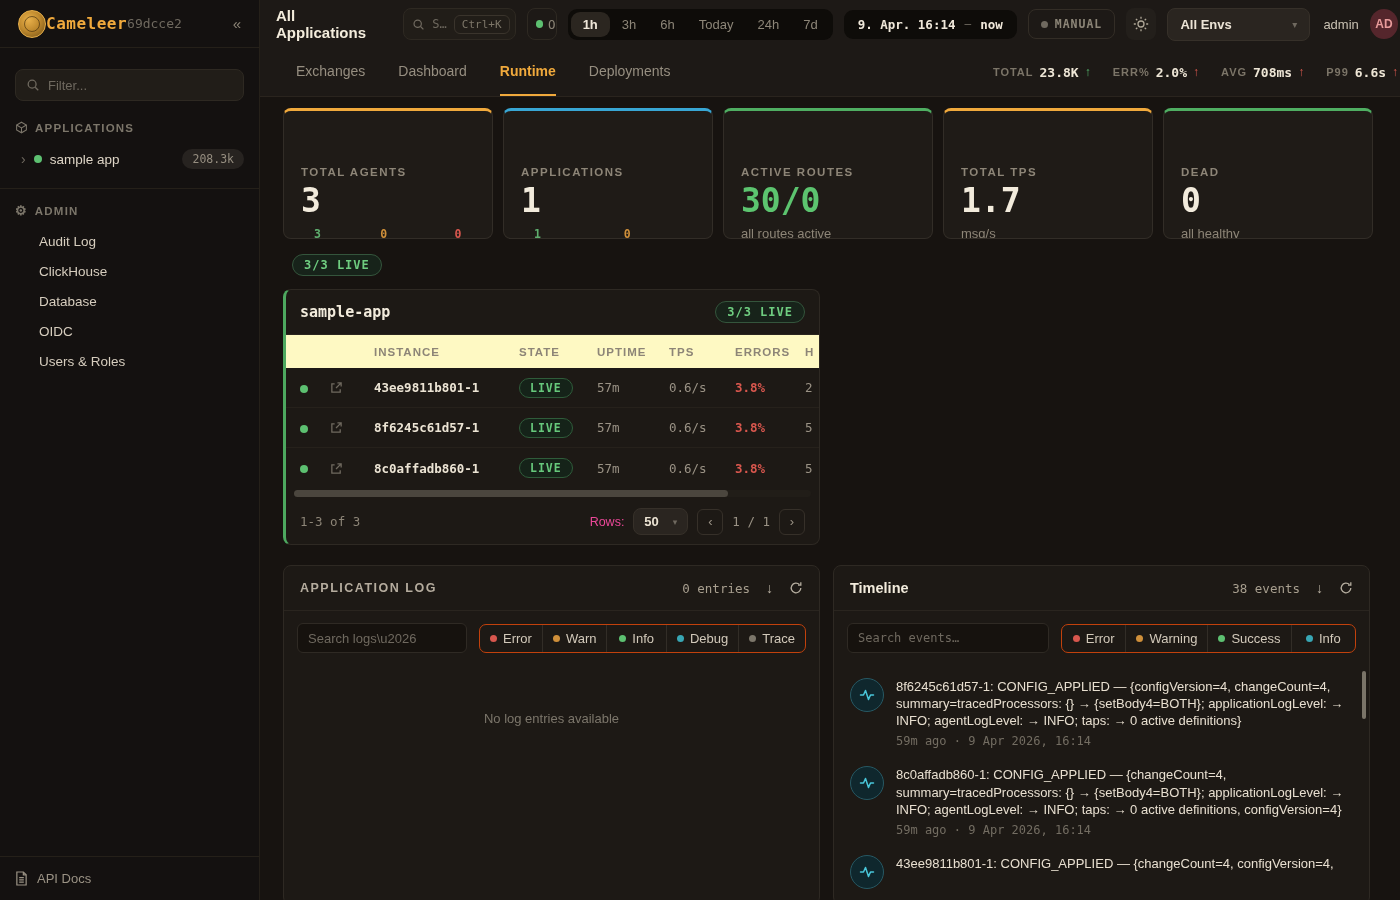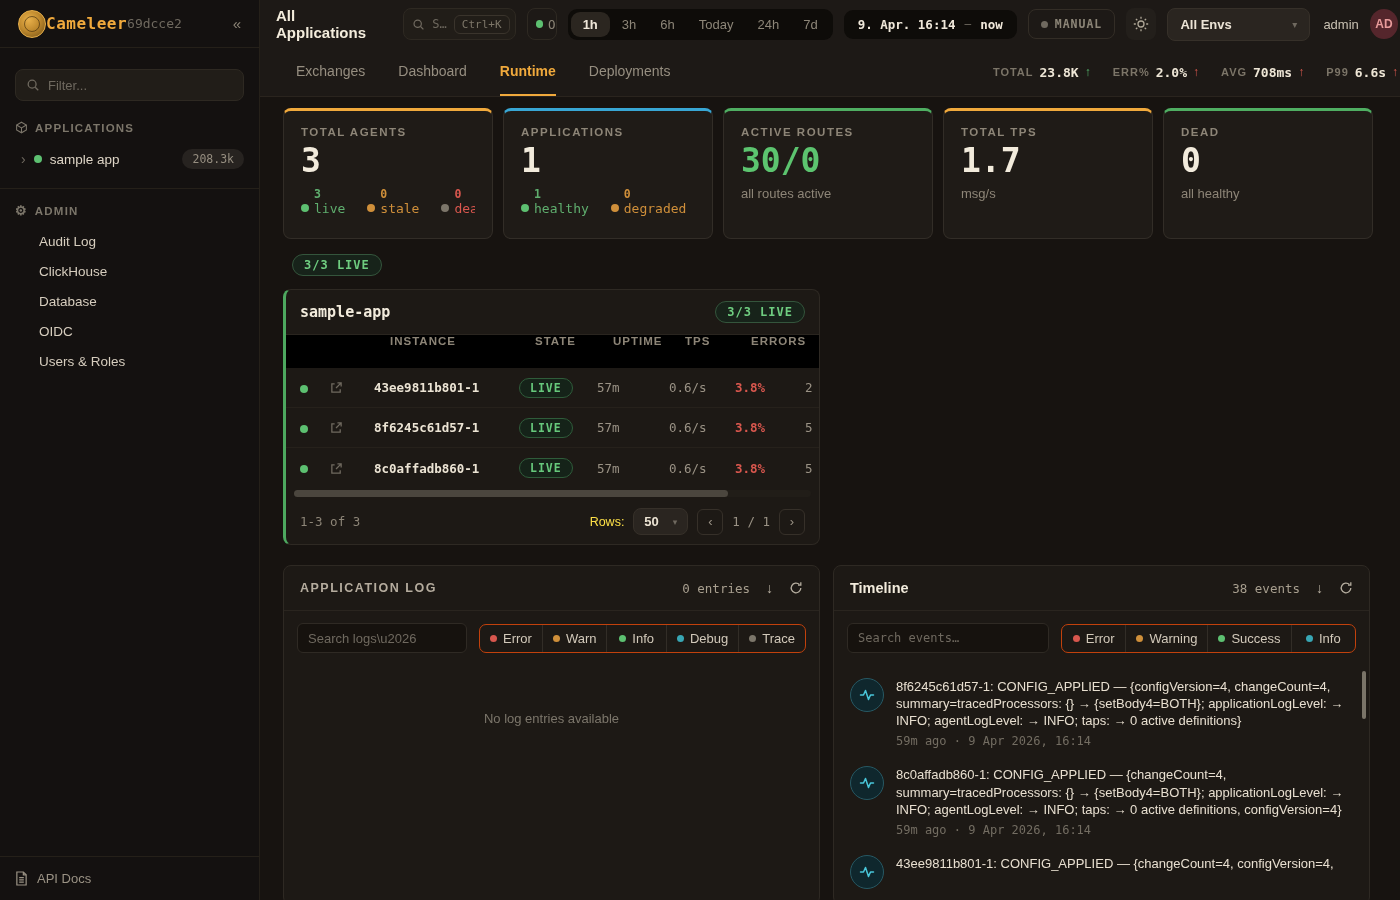--- a/index.html
+++ b/index.html
@@ -101,21 +101,21 @@
 
   .content { position:relative; flex:1; background:#171310; overflow:hidden;
     padding:11px 30px 0 23px; }
 
   
   .cards { display:flex; gap:10px; }
   .card { width:210px; height:131px; background:#1f1b17; border:1px solid #322d27;
     border-top:3px solid #888; border-radius:8px; padding:15px 17px; overflow:hidden; }
   .card.t-orange { border-top-color:#f0a93c; } .card.t-cyan { border-top-color:#38a6d4; }
   .card.t-green { border-top-color:#4fae62; }
-  .card .c-lbl { color:#8d8577; font-size:11.5px; font-weight:bold; letter-spacing:1.5px; }
+  .card .c-lbl { color:#8d8577; font-size:11.5px; font-weight:bold; letter-spacing:1.5px;margin-top:40px; }
   .card .c-val { font-family:"DejaVu Sans Mono",monospace; font-weight:bold; font-size:33px;
     color:#f2ebdc; margin-top:5px; line-height:1.1; }
   .card .c-val.green { color:#5cc46f; }
   .card .c-cap { color:#8d8577; font-size:13px; margin-top:7px; }
   .c-stats { display:flex; gap:22px; margin-top:9px; white-space:nowrap; overflow:hidden; }
   .c-st { display:flex; align-items:flex-end; gap:5px;
     font-family:"DejaVu Sans Mono",monospace; }
   .c-st .dot { margin-bottom:4px; flex:none; }
   .c-st .col { display:flex; flex-direction:column; line-height:1.15; }
   .c-st .n { font-size:11.5px; font-weight:bold; }
@@ -131,23 +131,23 @@
   .panel { background:#1d1915; border:1px solid #2e2923; border-radius:8px; overflow:hidden; }
   .app-panel { width:537px; border-left:3px solid #4da85f; }
   .ap-head { display:flex; align-items:center; padding:11px 14px;
     border-bottom:1px solid #2a251f; }
   .ap-title { font-family:"DejaVu Sans Mono",monospace; font-weight:bold; font-size:15px;
     color:#f2ebdc; }
   .ap-head .live-pill { margin-left:auto; }
   .ap-stats { display:flex; align-items:center; gap:18px; padding:10px 14px;
     border-bottom:1px solid #2a251f; font-size:13px; color:#8d8577; }
   .ap-stats b { font-family:"DejaVu Sans Mono",monospace; font-size:13px; color:#eee6d6; }
-  .tbl-head { display:flex; align-items:flex-start; height:33px; background:#000000;
+  .tbl-head { display:flex; align-items:center; height:33px; background:#fef9c3;
     color:#8d8577; font-size:11.5px; font-weight:bold; letter-spacing:1px;
-    padding-left:30px; }
+    padding-left:14px; }
   .tbl-row { display:flex; align-items:center; height:40px; padding-left:14px;
     border-bottom:1px solid #26211b; cursor:pointer; }
   .c-dot{width:30px;flex:none;} .c-link{width:44px;flex:none;color:#6f695f;}
   .c-inst{width:145px;flex:none;} .c-state{width:78px;flex:none;}
   .c-up{width:72px;flex:none;} .c-tps{width:66px;flex:none;}
   .c-err{width:70px;flex:none;} .c-extra{flex:1;overflow:hidden;white-space:nowrap;}
   .tbl-row .c-inst { font-family:"DejaVu Sans Mono",monospace; font-weight:bold;
     font-size:12.5px; color:#ece4d4; }
   .state-pill { display:inline-block; border:1px solid #2f5c3a; background:#152319;
     border-radius:11px; padding:2px 10px; font-family:"DejaVu Sans Mono",monospace;
@@ -156,21 +156,21 @@
     font-size:12.5px; color:#9a9285; }
   .tbl-row .c-err { font-family:"DejaVu Sans Mono",monospace; font-weight:bold;
     font-size:12.5px; color:#d9574e; }
   .h-scroll { height:7px; margin:2px 8px; background:#211d18; border-radius:4px;
     position:relative; }
   .h-scroll .h-thumb { position:absolute; left:0; top:0; height:7px; width:84%;
     background:#4b463e; border-radius:4px; cursor:pointer; }
   .ap-foot { display:flex; align-items:center; padding:9px 14px; }
   .ap-range { font-family:"DejaVu Sans Mono",monospace; font-size:12.5px; color:#8d8577; }
   .ap-foot .right { margin-left:auto; display:flex; align-items:center; gap:9px; }
-  .rows-lbl { font-size:12.5px; color:#fde047; }
+  .rows-lbl { font-size:12.5px; color:#ec4899; }
   .rows-select { background:#2a2520; border:1px solid #363029; border-radius:8px;
     padding:5px 10px; display:flex; align-items:center; gap:14px; cursor:pointer; }
   .rows-select b { font-size:13px; color:#ece4d4; }
   .rows-select .caret { color:#6f695f; font-size:9px; }
   .pg-btn { width:26px; height:26px; border:1px solid #363029; border-radius:6px;
     display:flex; align-items:center; justify-content:center; color:#9a9285;
     font-size:13px; cursor:pointer; }
   .pg-info { font-family:"DejaVu Sans Mono",monospace; font-size:12.5px; color:#9a9285; }
 
   

